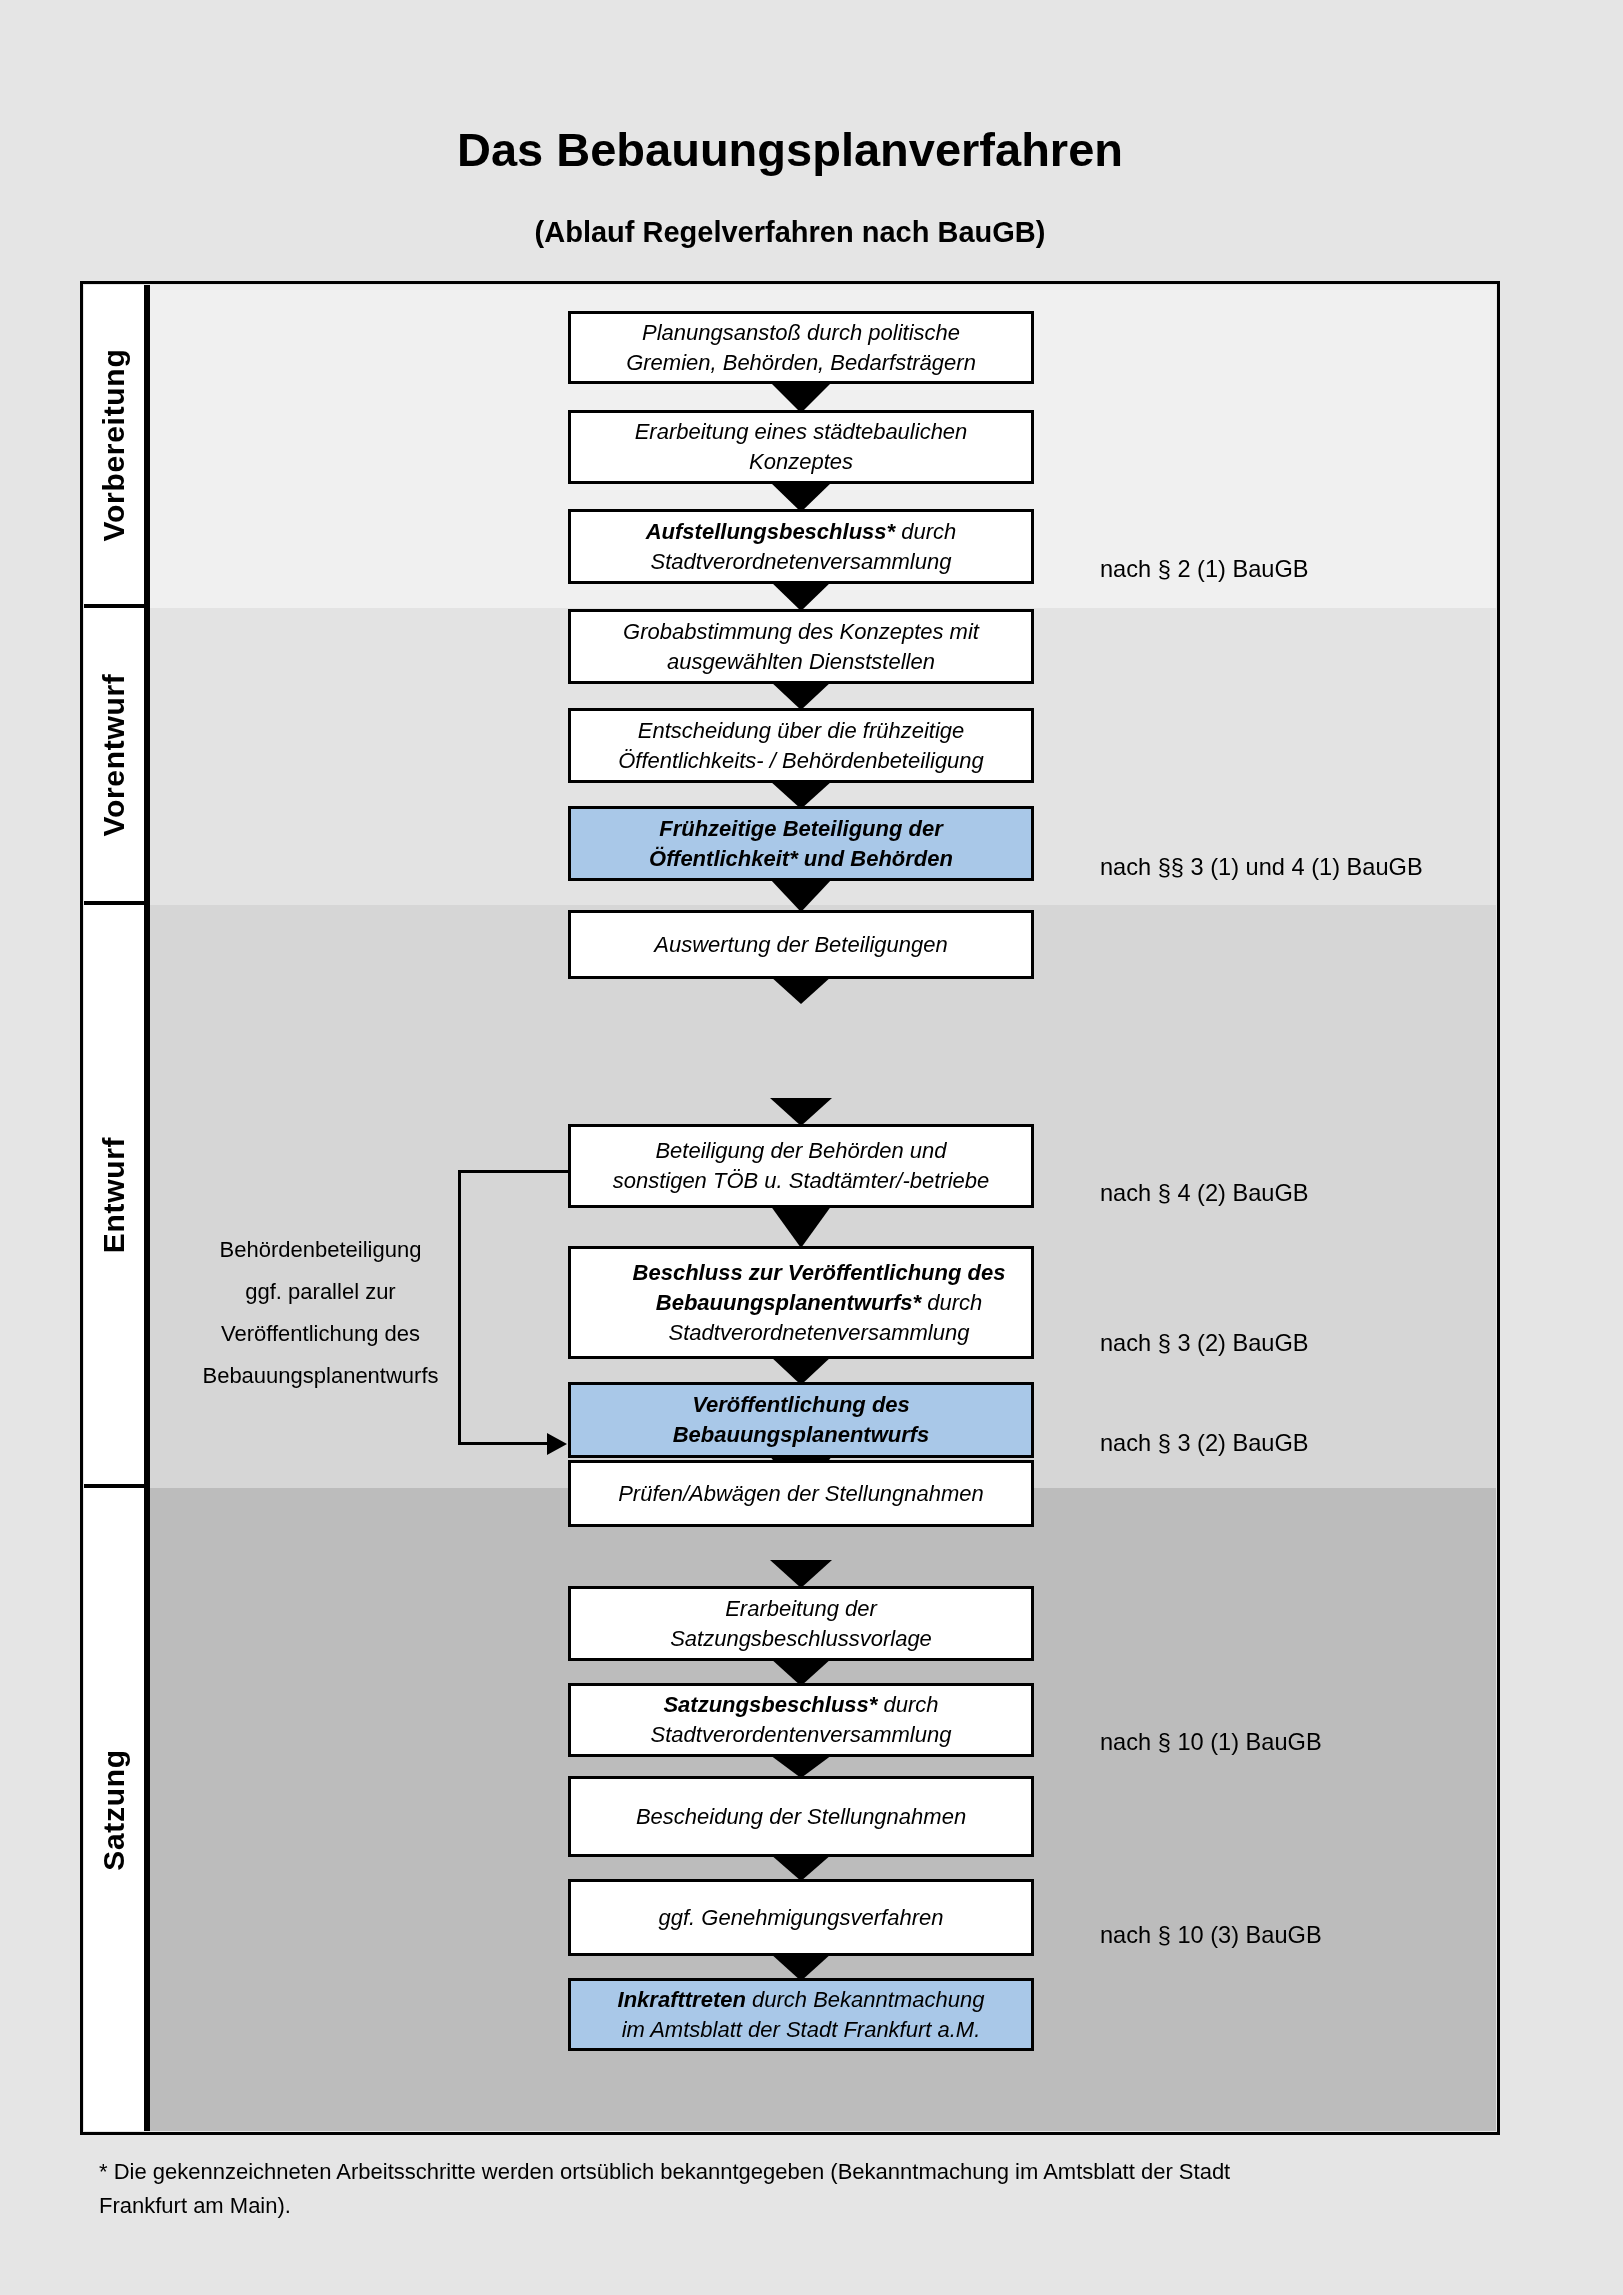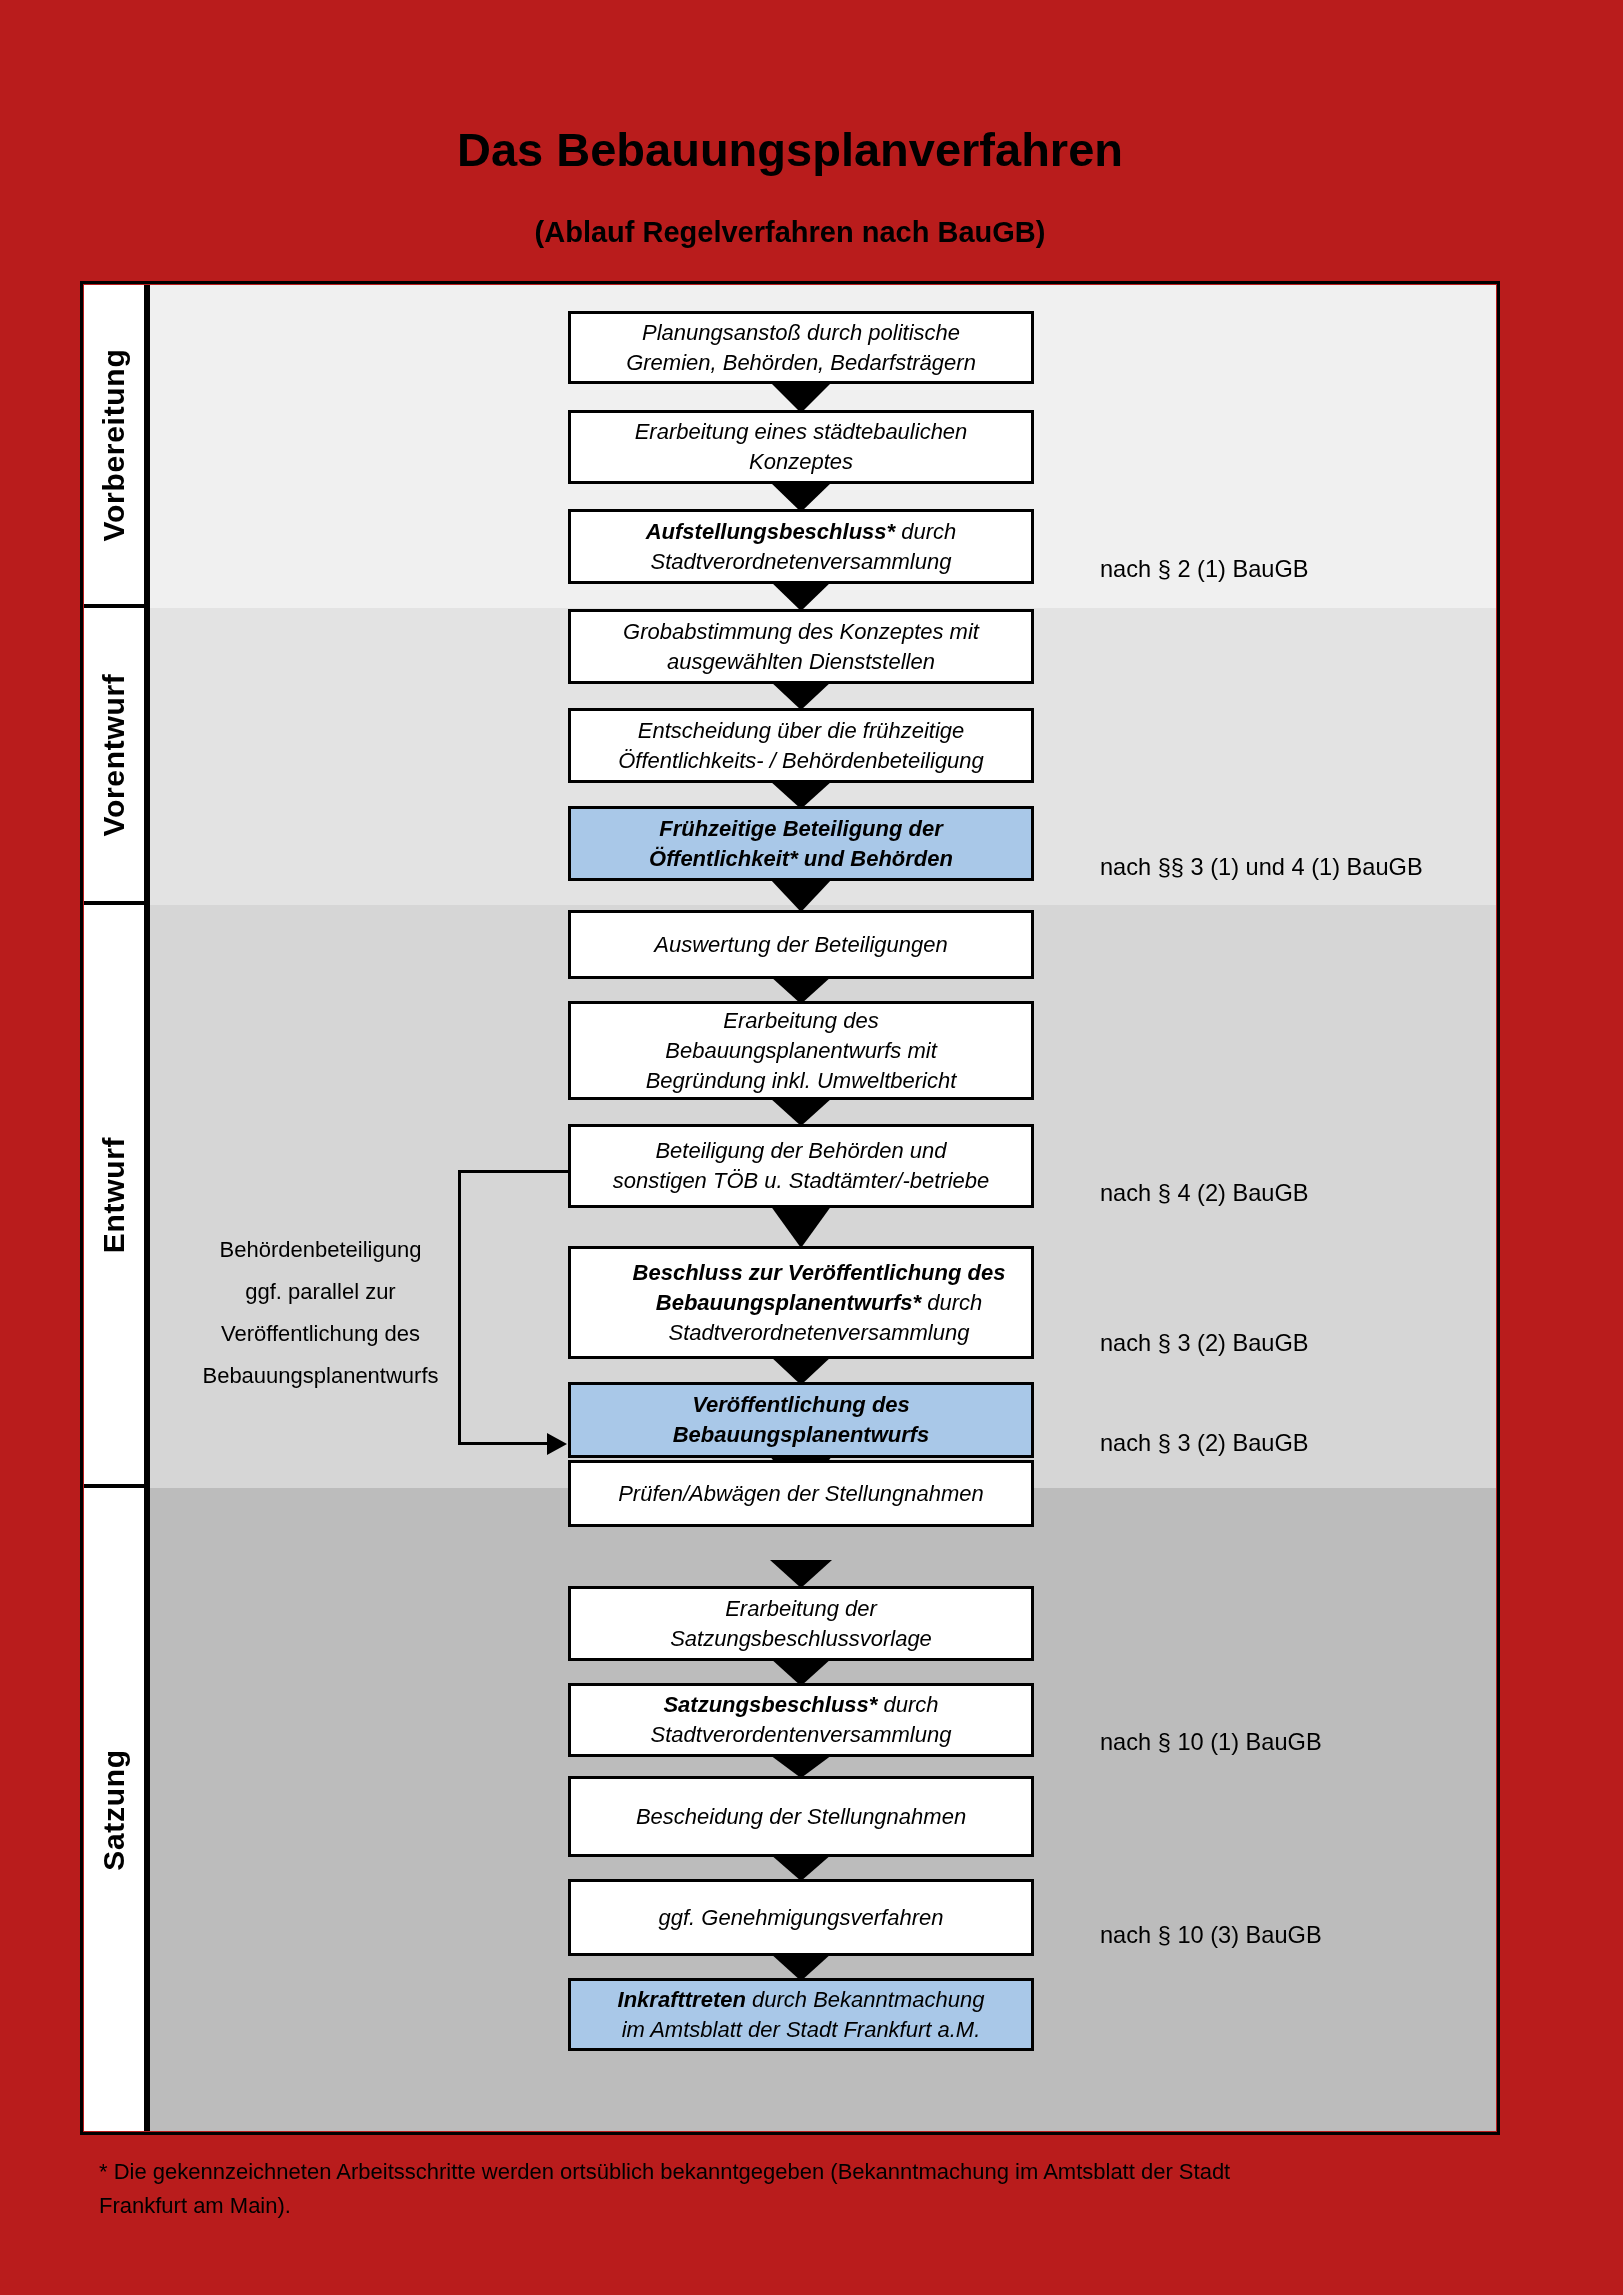--- a/index.html
+++ b/index.html
@@ -1,19 +1,19 @@
 <!DOCTYPE html>
 <html style="font-size:10.5px"><head>
 <meta charset="utf-8">
 <style>
   html,body{margin:0;padding:0;background:#ffffff;}
   .page{
     position:relative;
     width:1623px;height:2295px;
-    background:#b91c1c;
+    background:#e5e5e5;
     overflow:hidden;
     font-family:"Liberation Sans","DejaVu Sans",sans-serif;
     color:#000;
   }
   .title{
     position:absolute;left:0;top:122px;width:1580px;
     text-align:center;font-size:47px;font-weight:bold;
   }
   .subtitle{
     position:absolute;left:0;top:216px;width:1580px;
@@ -143,25 +143,20 @@
       <div class="box" style="top: 806px; height: 75px; background: rgb(169, 200, 232);">
         <div class="box-line"><span class="seg-b">Frühzeitige Beteiligung der</span></div>
         <div class="box-line"><span class="seg-b">Öffentlichkeit* und Behörden</span></div>
       </div>
       <div class="ref" style="top: 852px;">nach §§ 3 (1) und 4 (1) BauGB</div>
       <div class="arrow" style="top: 879px; left: 770px; border-top: 33px solid rgb(0, 0, 0);"></div>
       <div class="box" style="top: 910px; height: 69px; text-align: right;">
         <div class="box-line"><span>Auswertung der Beteiligungen</span></div>
       </div>
       <div class="arrow" style="top: 976px; left: 770px; border-top: 28px solid rgb(0, 0, 0);"></div>
-      <div class="box" style="top: 1001px; height: 99px;">
-        <div class="box-line"><span>Erarbeitung des</span></div>
-        <div class="box-line"><span>Bebauungsplanentwurfs mit</span></div>
-        <div class="box-line"><span>Begründung inkl. Umweltbericht</span></div>
-      </div>
       <div class="arrow" style="top: 1098px; left: 770px; border-top: 28px solid rgb(0, 0, 0);"></div>
       <div class="box" style="top: 1124px; height: 84px;">
         <div class="box-line"><span>Beteiligung der Behörden und</span></div>
         <div class="box-line"><span>sonstigen TÖB u. Stadtämter/-betriebe</span></div>
       </div>
       <div class="ref" style="top: 1178px;">nach § 4 (2) BauGB</div>
       <div class="arrow" style="top: 1205px; left: 770px; border-top: 43px solid rgb(0, 0, 0);"></div>
       <div class="box" style="top: 1246px; height: 113px; padding-left: 36px;">
         <div class="box-line"><span class="seg-b">Beschluss zur Veröffentlichung des</span></div>
         <div class="box-line"><span class="seg-b">Bebauungsplanentwurfs*</span><span> durch</span></div>

